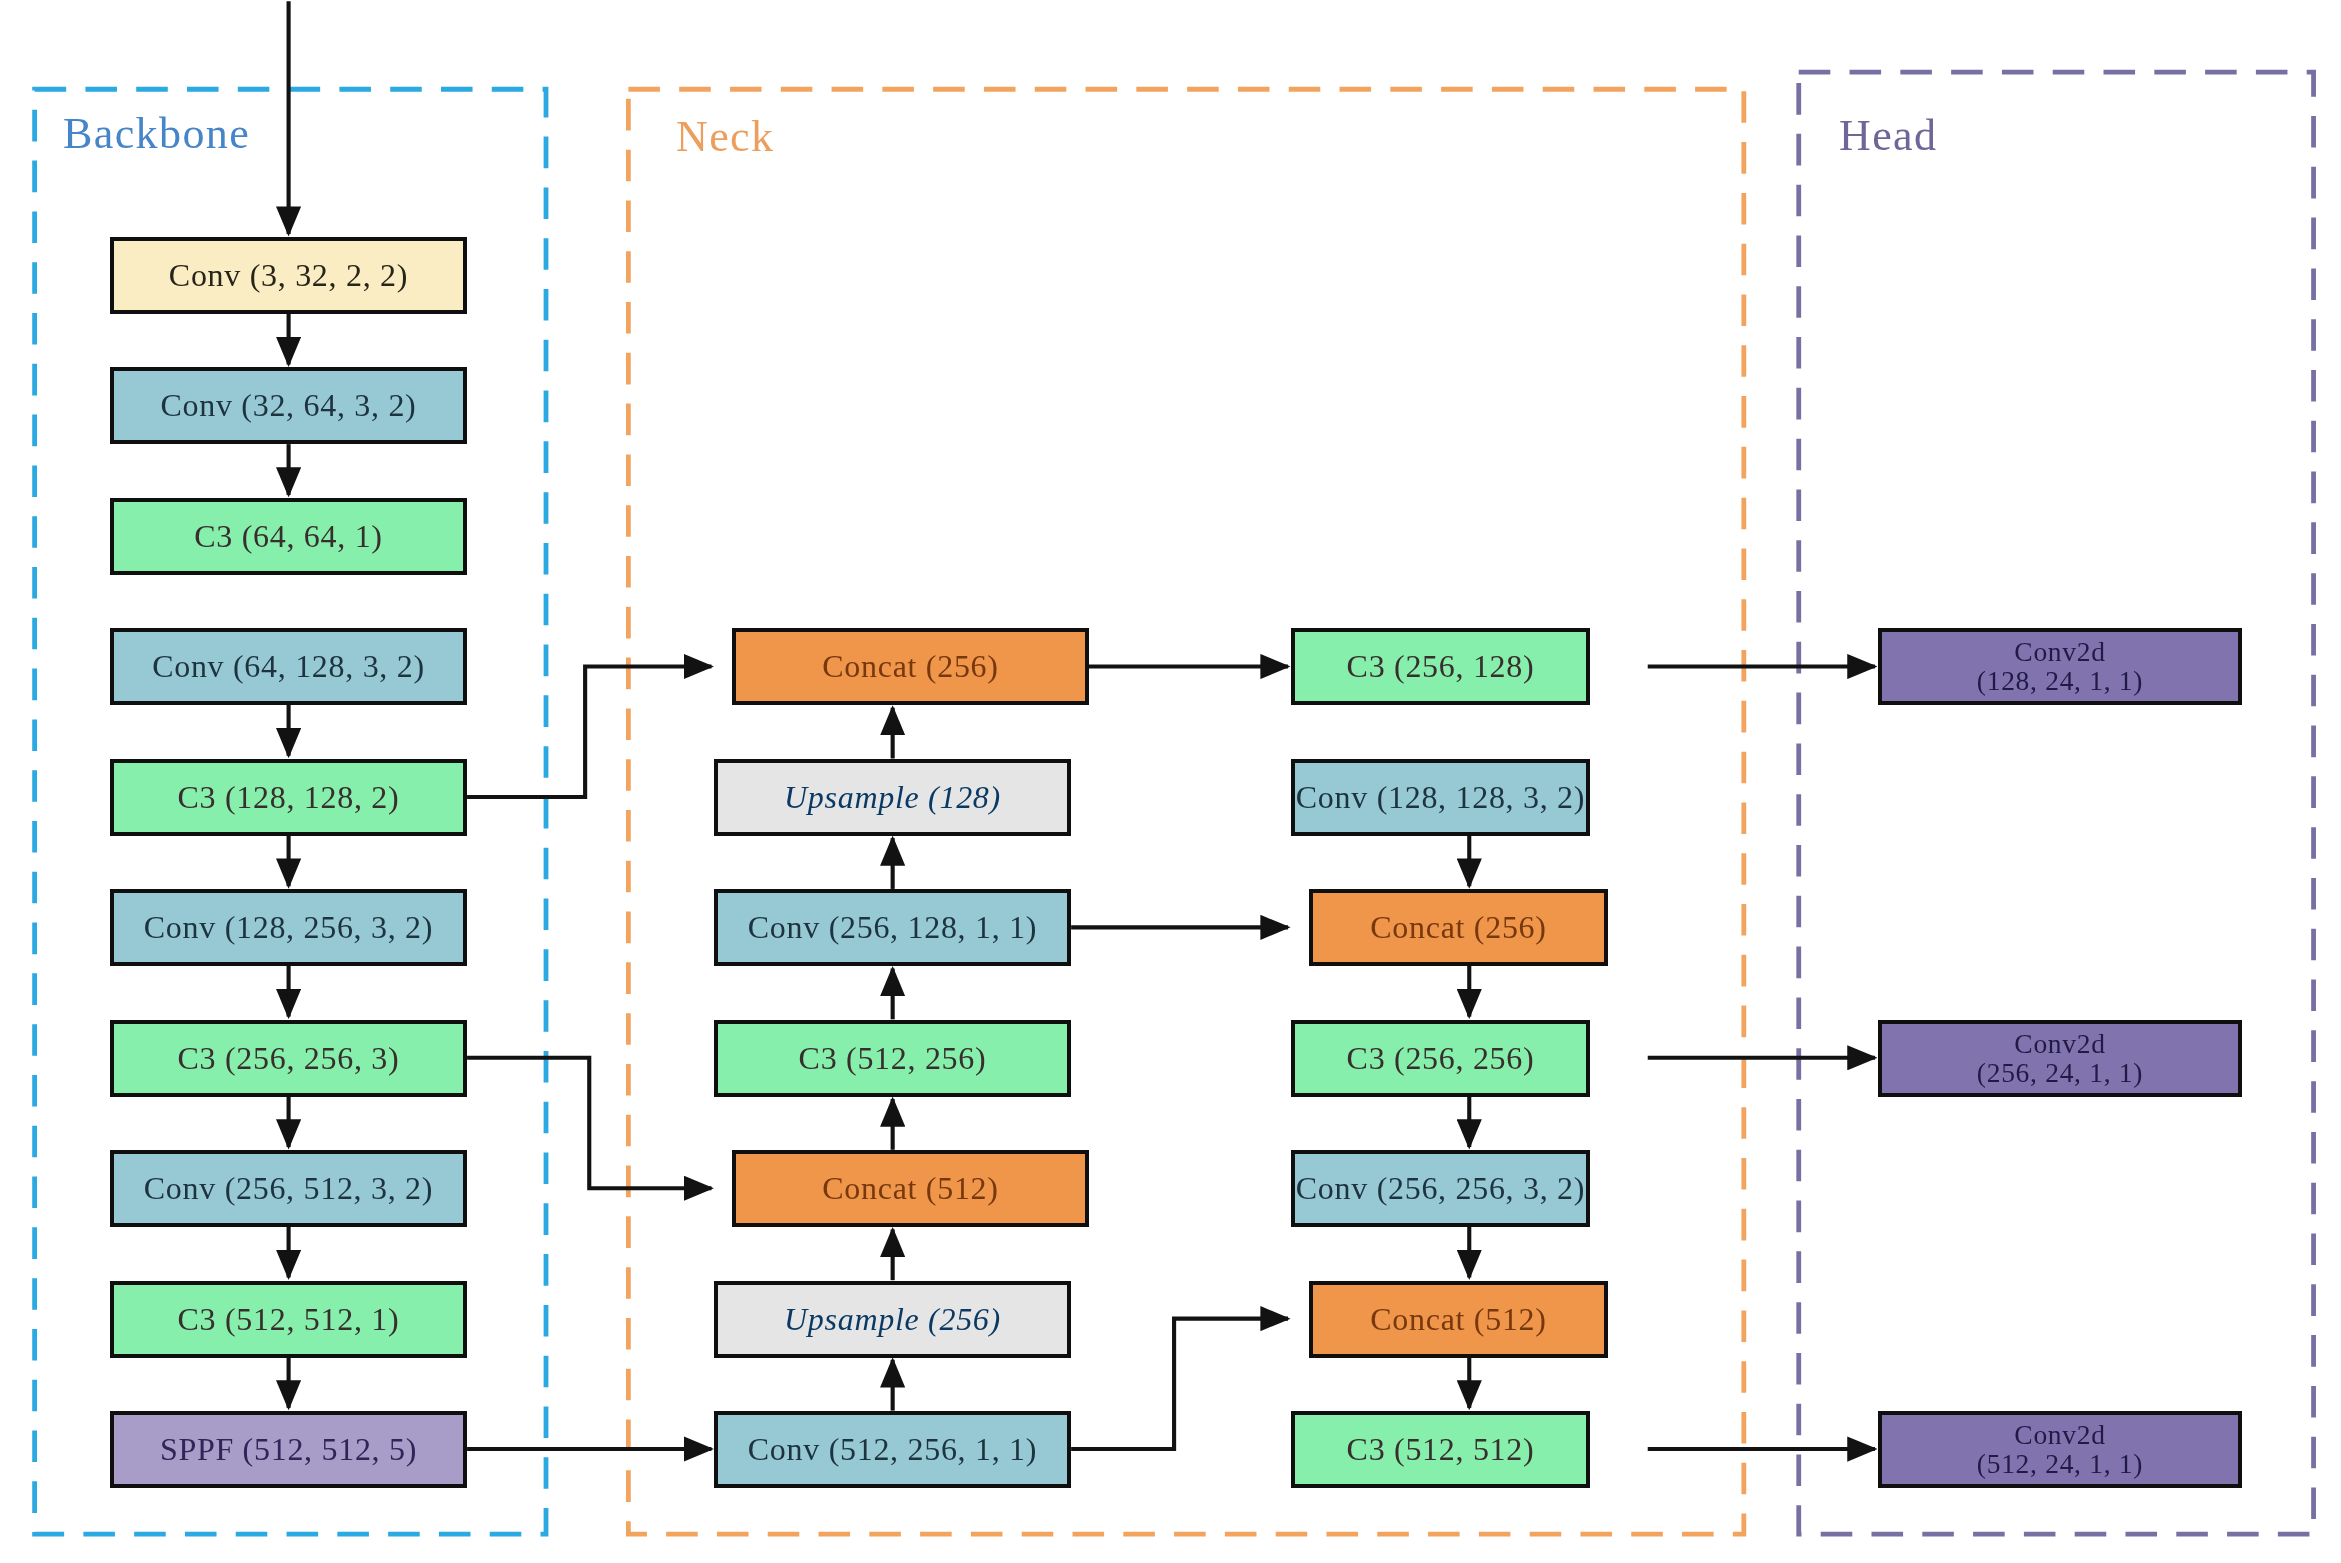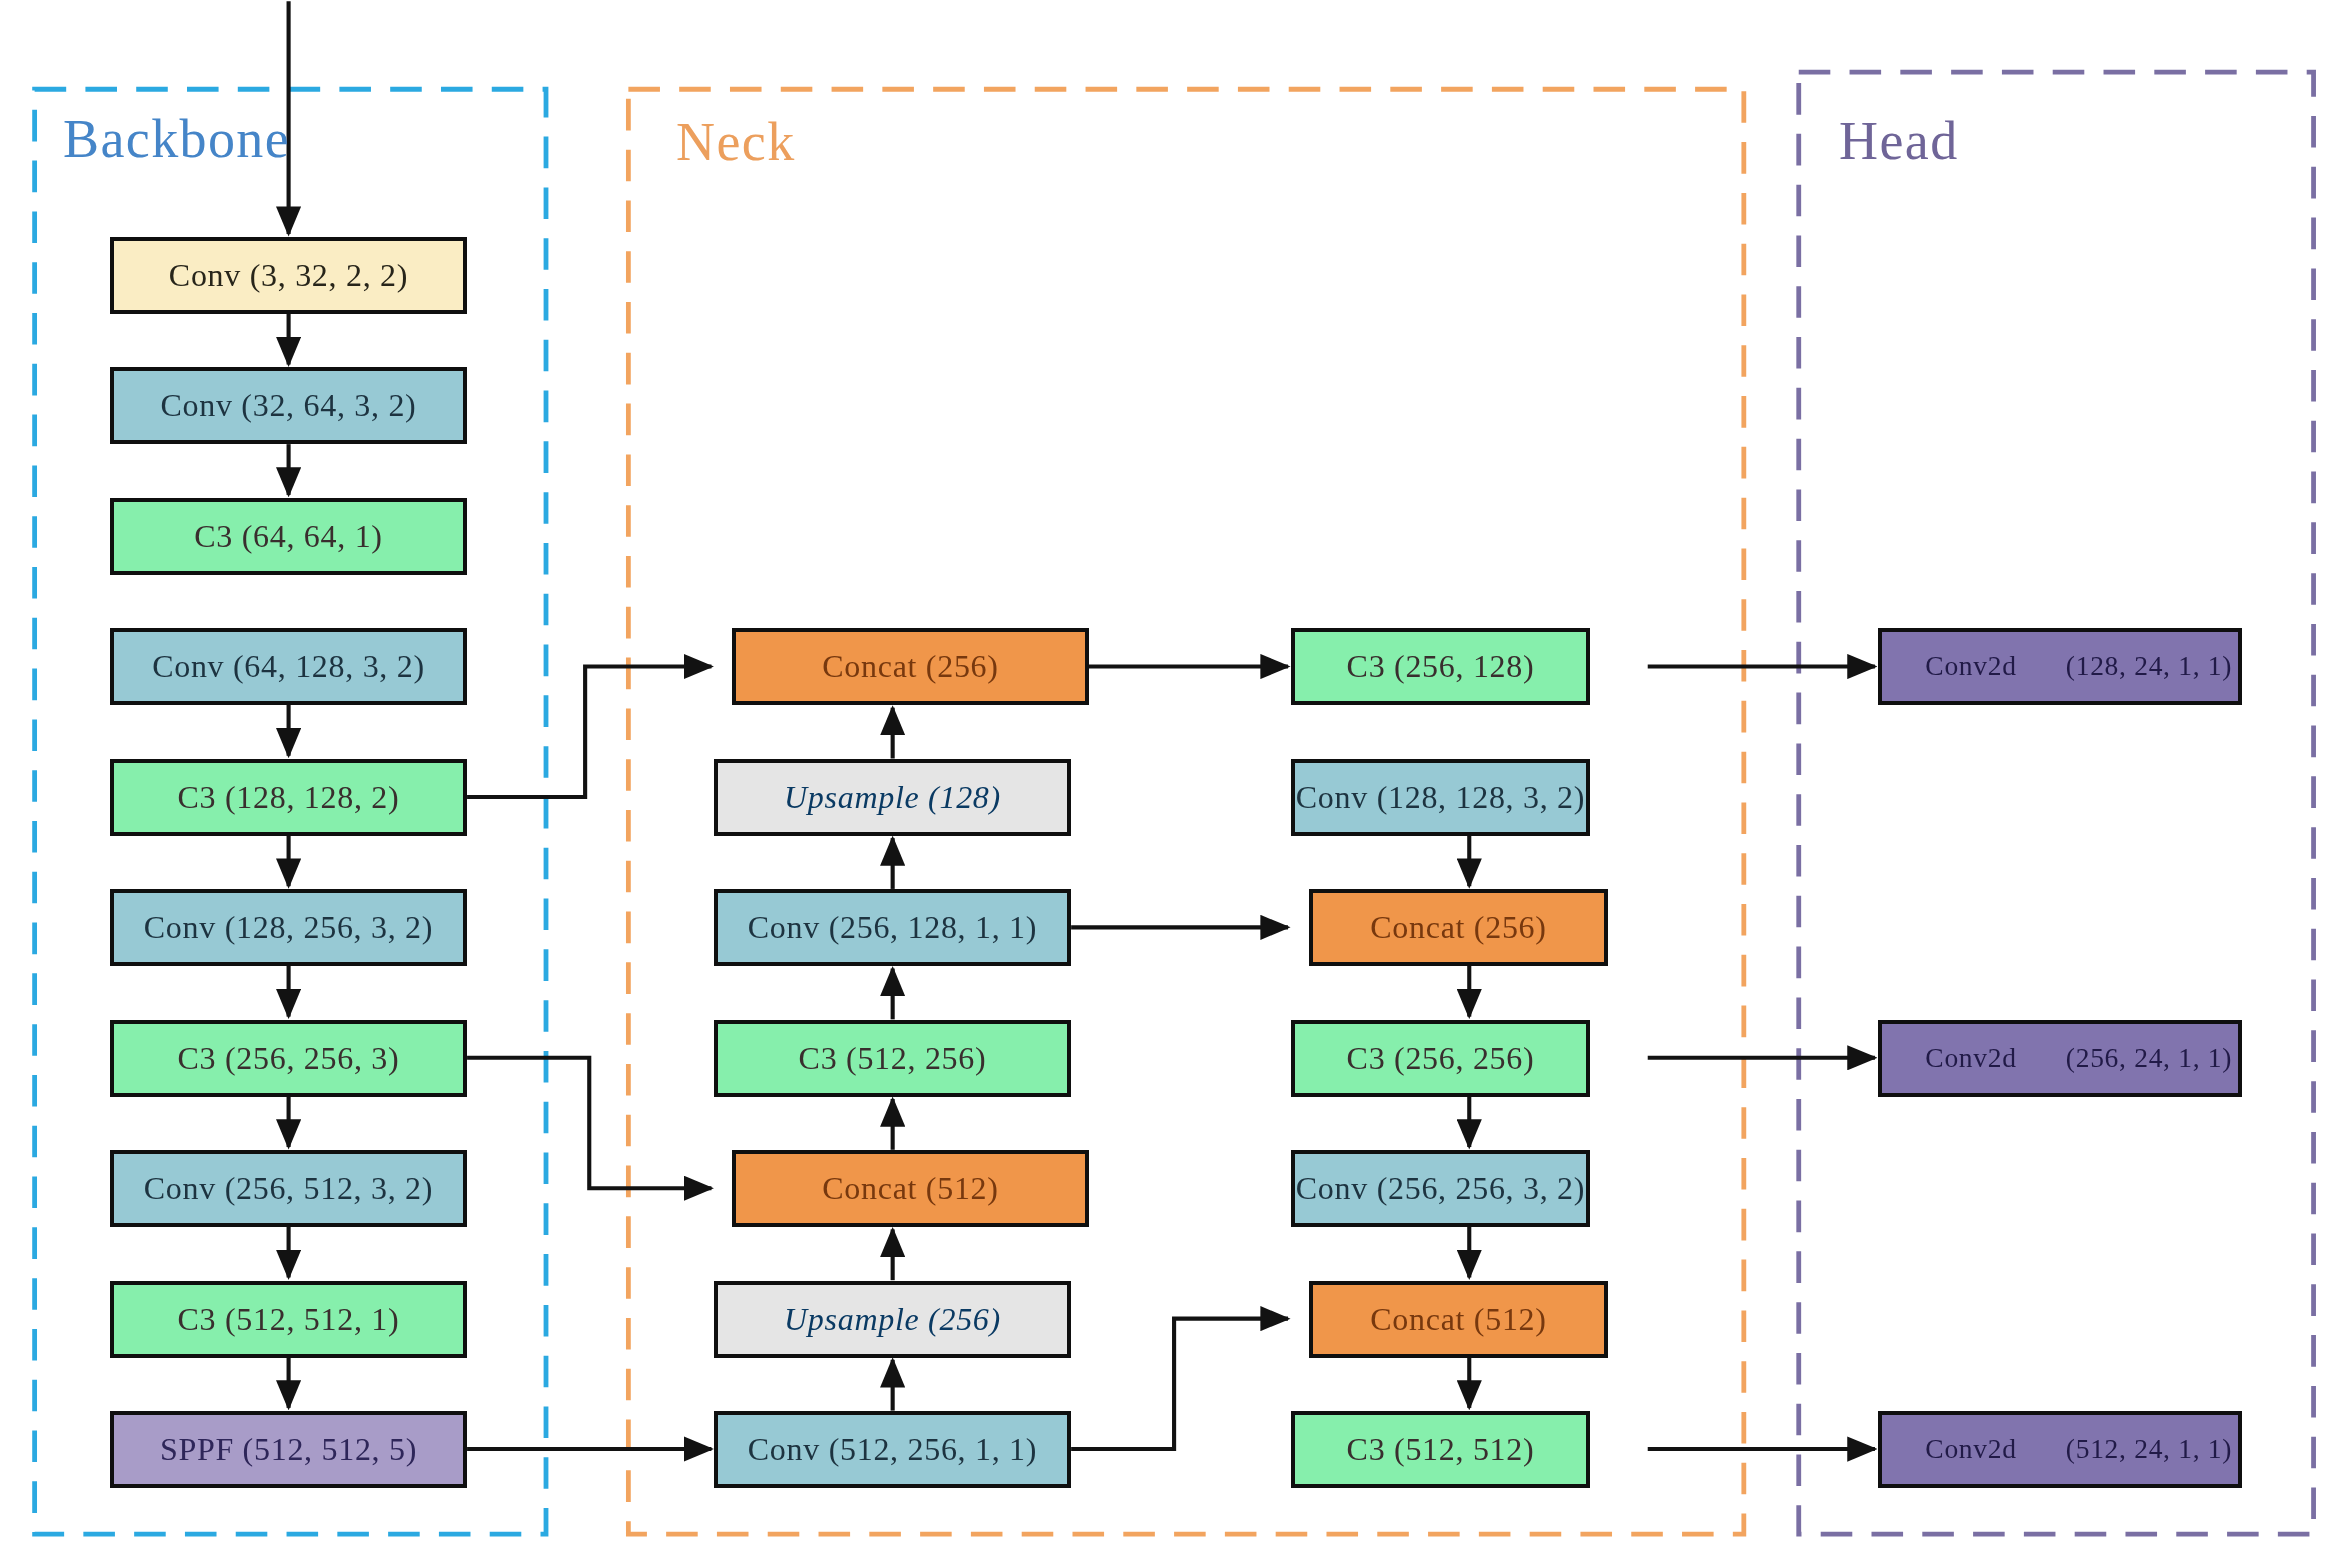--- a/index.html
+++ b/index.html
@@ -1,32 +1,32 @@
 <!DOCTYPE html>
 <html style="font-size:11px"><head>
 <meta charset="utf-8">
 <style>
   html,body{margin:0;padding:0;background:#ffffff;}
   #canvas{position:relative;width:2342px;height:1563px;background:#ffffff;overflow:hidden;
           font-family:"Liberation Serif","DejaVu Serif",serif;}
   #wires{position:absolute;left:0;top:0;width:2342px;height:1563px;}
-  .sec-title{position:absolute;font-size:54px;letter-spacing:1.4px;}
+  .sec-title{position:absolute;font-size:44px;letter-spacing:1.4px;}
   .t-backbone{left:63px;top:108px;color:#4585C8;}
   .t-neck{left:676px;top:111px;color:#EC9F5D;}
   .t-head{left:1839px;top:110px;color:#6F6598;}
   .node{position:absolute;height:77px;box-sizing:border-box;border:4.1px solid #0f0f0f;
         display:flex;align-items:center;justify-content:center;text-align:center;
         font-size:32px;letter-spacing:0.7px;line-height:1.05;}
   .yellow{background:#FAEDC4;color:#27251a;}
   .conv{background:#97C9D4;color:#1d3340;}
   .c3{background:#86efac;color:#392e2e;}
   .concat{background:#F0964A;color:#77380e;margin-left:18px;}
   .upsample{background:#e5e5e5;color:#0a3a63;font-style:italic;}
   .sppf{background:#A89CC8;color:#2e2659;}
-  .conv2d{background:#8174AE;color:#211a47;font-size:27.5px;flex-direction:row;}
+  .conv2d{background:#8174AE;color:#211a47;font-size:27.5px;flex-direction:column;}
   .conv2d div{width:100%;}
   .bb{left:110px;width:357px;}
   .nl{left:714px;width:357px;}
   .nr{left:1291px;width:299px;text-align:center;}
   .hd{left:1878px;width:364px;}
 </style>
 </head>
 <body>
 
 <div id="canvas">

